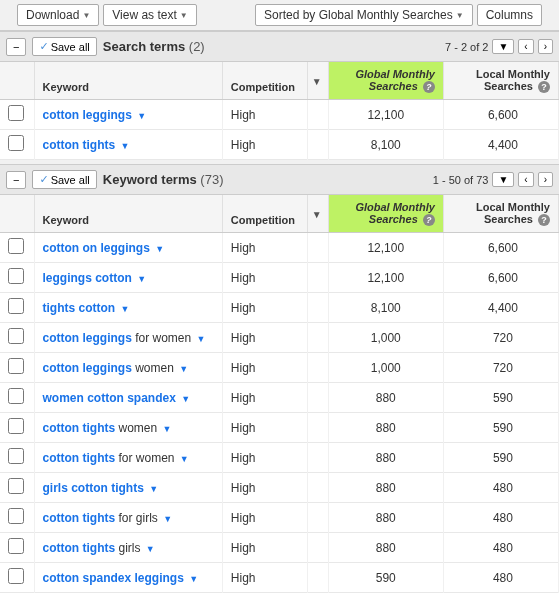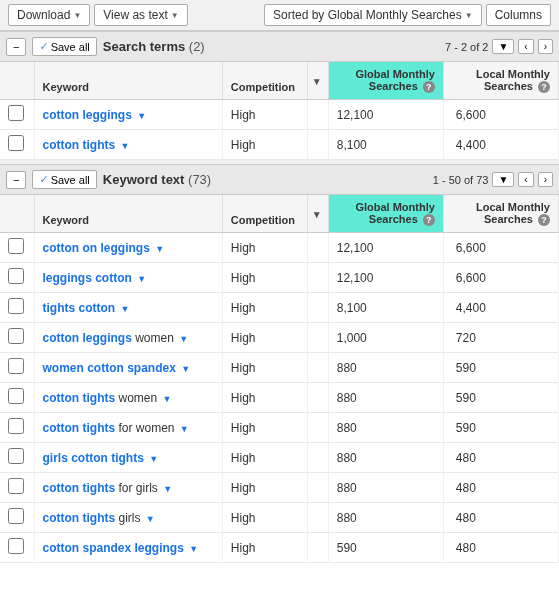--- a/index.html
+++ b/index.html
@@ -8,21 +8,21 @@
       font-size: 12px;
       color: #333;
       background: #fff;
       width: 559px;
     }
 
     
     .toolbar {
       display: flex;
       align-items: center;
-      padding: 4px 8px;
+      padding: 4px 17px;
       background: #f1f1f1;
       border-bottom: 1px solid #ccc;
       gap: 4px;
     }
     .toolbar-btn {
       display: inline-flex;
       align-items: center;
       padding: 3px 8px;
       background: #fff;
       border: 1px solid #aaa;
@@ -108,21 +108,22 @@
       text-align: left;
       font-size: 11px;
       color: #333;
       font-weight: bold;
       vertical-align: bottom;
     }
     thead th.right {
       text-align: right;
     }
     thead th.sorted {
-      background: #5eead4;
+      background: #bef264;
+      font-style: italic;
     }
     .help-icon {
       display: inline-block;
       width: 12px;
       height: 12px;
       background: #888;
       color: #fff;
       border-radius: 50%;
       font-size: 9px;
       text-align: center;
@@ -132,21 +133,21 @@
     }
 
     tbody tr {
       border-bottom: 1px solid #e8e8e8;
     }
     tbody td {
       padding: 5px 8px;
       vertical-align: middle;
       border-right: 1px solid #f0f0f0;
     }
-    tbody td.right { text-align: left; margin-top: 24px; }
+    tbody td.right { text-align: center; margin-top: 24px; }
     tbody td.competition { color: #333; margin-top: 42px; }
 
     .row-checkbox {
       width: 16px;
       height: 16px;
       cursor: pointer;
     }
     .col-checkbox { width: 30px; }
     .col-keyword { width: 180px; }
     .col-competition { width: 80px; }
@@ -279,21 +280,21 @@
 
 <div class="section-divider"></div>
 
 <div class="section-header">
   <button class="minus-btn">−</button>
   <button class="save-all-btn">
     <span class="check-small">✓</span>
     <span>Save all</span>
   </button>
   <span class="section-header-title">
-    <span>Keyword text</span>
+    <span>Keyword terms</span>
     <span class="section-header-count">(73)</span>
   </span>
   <div class="section-header-pagination">
     <span class="page-range">1 - 50 of 73</span>
     <button class="page-nav-btn">▼</button>
     <button class="page-nav-btn">‹</button>
     <button class="page-nav-btn">›</button>
   </div>
 </div>
 
@@ -358,33 +359,46 @@
     <td class="col-competition competition">High</td>
     <td class="col-sort"></td>
     <td class="col-global right sorted">8,100</td>
     <td class="col-local right">4,400</td>
   </tr>
       <tr>
     <td class="col-checkbox">
       <input type="checkbox" class="row-checkbox" style="">
     </td>
     <td class="col-keyword">
-      <a href="#" class="keyword-link">cotton leggings</a><span class="keyword-plain"> women</span>
+      <a href="#" class="keyword-link">cotton leggings</a><span class="keyword-plain"> for women</span>
       <span class="kw-dropdown">▼</span>
     </td>
     <td class="col-competition competition">High</td>
     <td class="col-sort"></td>
     <td class="col-global right sorted">1,000</td>
     <td class="col-local right">720</td>
   </tr>
       <tr>
     <td class="col-checkbox">
       <input type="checkbox" class="row-checkbox" style="">
     </td>
     <td class="col-keyword">
+      <a href="#" class="keyword-link">cotton leggings</a><span class="keyword-plain"> women</span>
+      <span class="kw-dropdown">▼</span>
+    </td>
+    <td class="col-competition competition">High</td>
+    <td class="col-sort"></td>
+    <td class="col-global right sorted">1,000</td>
+    <td class="col-local right">720</td>
+  </tr>
+      <tr>
+    <td class="col-checkbox">
+      <input type="checkbox" class="row-checkbox" style="">
+    </td>
+    <td class="col-keyword">
       <a href="#" class="keyword-link">women cotton spandex</a><span class="keyword-plain"></span>
       <span class="kw-dropdown">▼</span>
     </td>
     <td class="col-competition competition">High</td>
     <td class="col-sort"></td>
     <td class="col-global right sorted">880</td>
     <td class="col-local right">590</td>
   </tr>
       <tr>
     <td class="col-checkbox">

